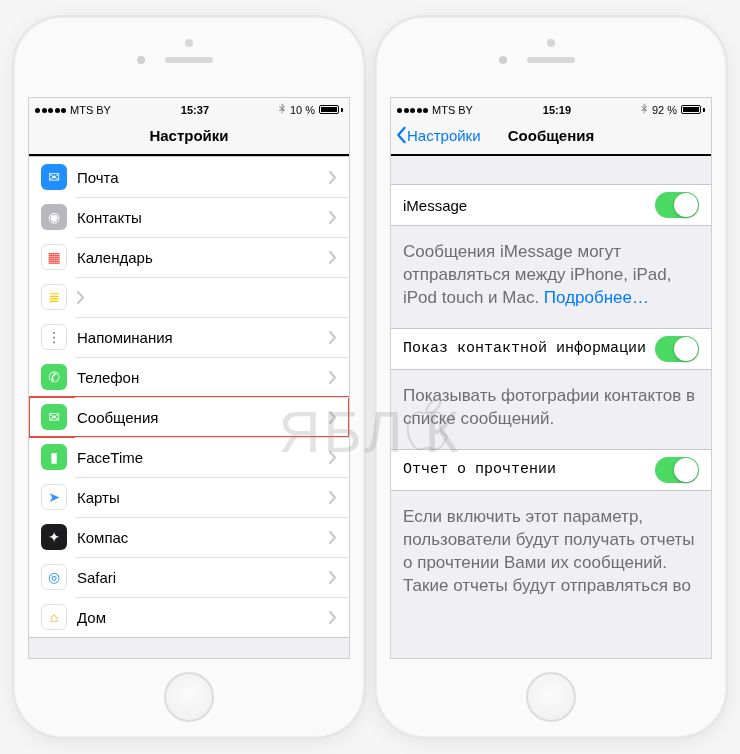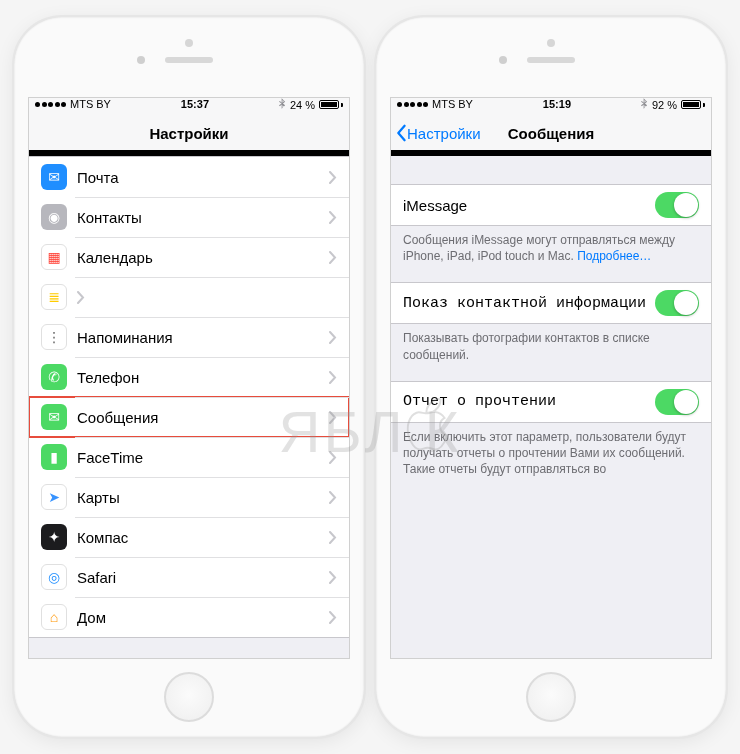--- a/index.html
+++ b/index.html
@@ -71,33 +71,33 @@
     overflow: hidden;
     display: flex;
     flex-direction: column;
     font-size: 14px;
     color: #000;
   }
   .status-bar {
     height: 18px;
     background: #f7f7f8;
     display: flex;
-    align-items: flex-start;
+    align-items: flex-end;
     justify-content: space-between;
     padding: 0 6px;
     font-size: 11px;
     color: #000;
   }
   .status-left, .status-right { display: flex; align-items: center; gap: 4px; }
   .dots { display: flex; gap: 1.5px; }
   .dots span { width: 5px; height: 5px; border-radius: 50%; background: #000; }
   .status-center { font-weight: 600; }
   .nav-bar {
     background: #f7f7f8;
-    border-bottom: 6px solid #000000;
+    border-bottom: 2px solid #000000;
     height: 40px;
     display: flex;
     align-items: center;
     position: relative;
   }
   .nav-title {
     position: absolute;
     left: 0; right: 0;
     text-align: center;
     font-weight: 600;
@@ -142,23 +142,23 @@
     font-size: 14px;
     color: #fff;
     flex-shrink: 0;
   }
   .cell-label { flex: 1; font-size: 15px; }
   .cell-detail { color: #8e8e93; font-size: 15px; margin-right: 4px; }
   .chevron { color: #c7c7cc; }
   .chevron svg { width: 8px; height: 13px; display: block; }
   .highlight { outline: 2px solid #e74c3c; outline-offset: -1px; }
   .footer-text {
-    font-size: 12px;
+    font-size: 17px;
     color: #6d6d72;
-    padding: 6px 12px 4px 12px;
+    padding: 15px 12px 4px 12px;
     line-height: 1.35;
   }
   .footer-text .link { color: #007aff; }
   .toggle {
     width: 44px;
     height: 26px;
     border-radius: 13px;
     position: relative;
     flex-shrink: 0;
   }
@@ -212,21 +212,21 @@
             <span></span>
             <span></span>
           </span>
         <span>MTS BY</span>
       </div>
       <div class="status-center">15:37</div>
       <div class="status-right">
         <span class="bt-icon"><svg viewBox="0 0 8 12">
               <path d="M3 0v5L1 3 0 4l3 2-3 2 1 1 2-2v5l4-4-2.5-2L7 4 3 0zm1 2l1.5 1.5L4 5V2zm0 6l1.5 1.5L4 11V8z" fill="#8e8e93"></path>
             </svg></span>
-        <span>24 %</span>
+        <span>10 %</span>
         <span class="batt">
             <span class="batt-body">
               <span class="batt-fill" style="width:88%"></span>
             </span>
             <span class="batt-tip"></span>
           </span>
       </div>
     </div>
     <div class="nav-bar">
       <div class="nav-title">Настройки</div>

